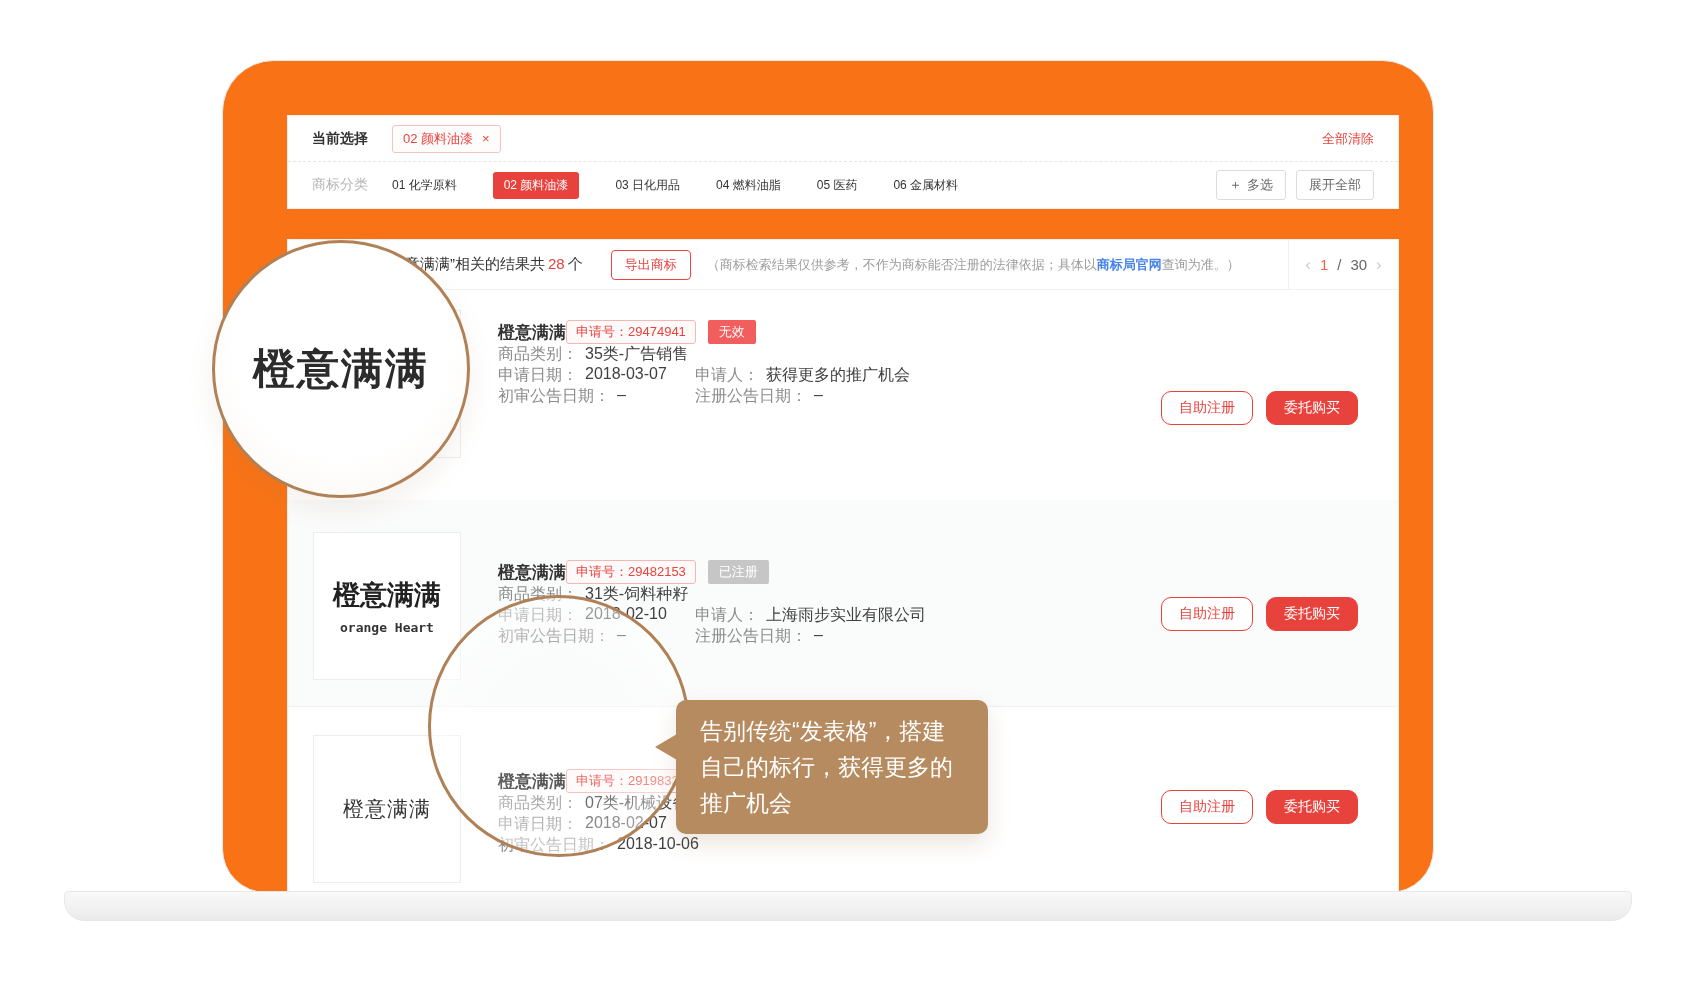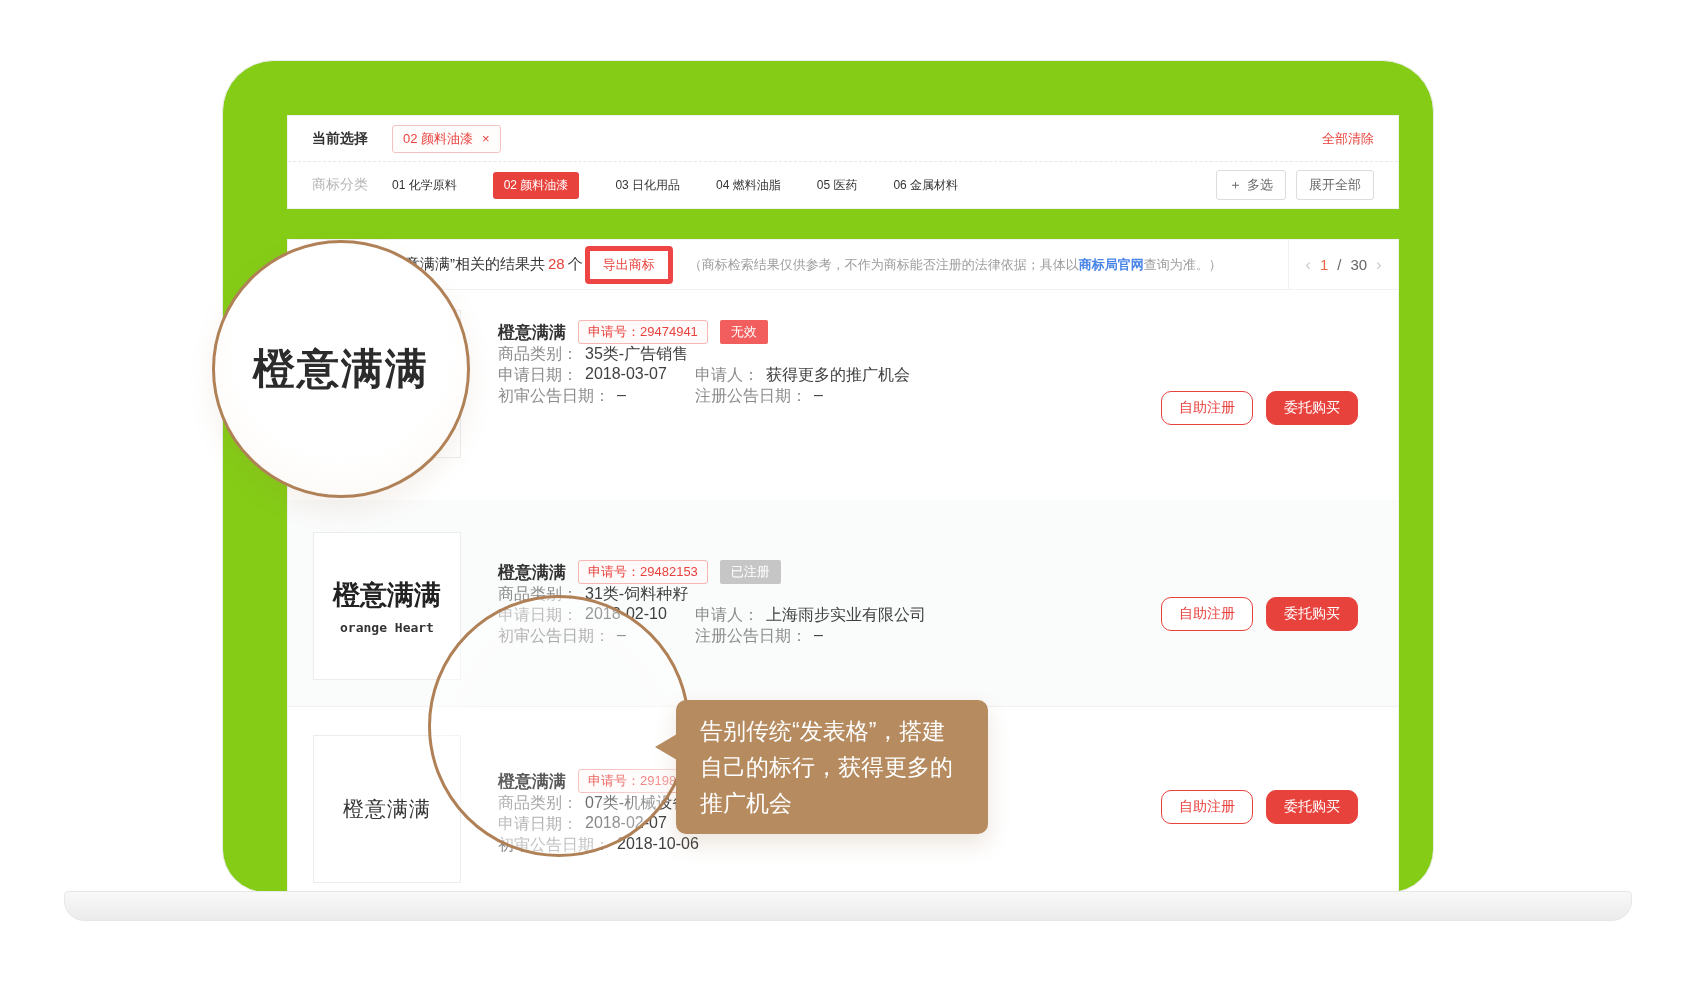--- a/index.html
+++ b/index.html
@@ -2,21 +2,21 @@
 <html><head>
 <meta charset="utf-8">
 <style>
   * { margin:0; padding:0; box-sizing:border-box; }
   html,body { width:1696px; height:1002px; background:#ffffff;
     font-family:"Liberation Sans","DejaVu Sans",sans-serif; }
   .stage { position:absolute; left:0; top:0; width:1696px; height:1002px; overflow:hidden; }
 
   
   .screen { position:absolute; left:222px; top:60px; width:1212px; height:833px;
-    background:#84cc16; border:1px solid #ececec; border-radius:52px 52px 44px 44px;
+    background:#f97316; border:1px solid #ececec; border-radius:52px 52px 44px 44px;
     overflow:hidden; z-index:1; }
   .base { position:absolute; left:64px; top:891px; width:1568px; height:30px;
     background:linear-gradient(180deg,#f9f9f9,#ebebeb); border:1px solid #e7e7e7;
     border-radius:4px 4px 20px 20px; z-index:2; }
 
   
   .panel { position:absolute; background:#fff; border:1px solid #f0f0f0; }
   .filter-panel { left:64px; top:54px; width:1112px; height:94px; }
   .results-panel { left:64px; top:178px; width:1112px; height:655px; }
 
@@ -33,21 +33,21 @@
   .tab.active { background:#e8423d; color:#fff; padding:5px 11px; border-radius:3px; }
   .right-btns { margin-left:auto; display:flex; gap:10px; }
   .ghost-btn { border:1px solid #dcdcdc; color:#666; font-size:13px; padding:5px 12px;
     border-radius:3px; background:#fff; cursor:pointer; display:inline-flex; gap:5px; align-items:center; }
 
   
   .results-header { height:50px; display:flex; align-items:stretch; border-bottom:1px solid #f2f2f2; }
   .rh-left { flex:1; display:flex; align-items:center; padding-left:22px; min-width:0; }
   .summary { font-size:15px; color:#333; white-space:nowrap; }
   .summary .count { color:#e8423d; margin:0 3px; }
-  .export-btn { margin:0 16px 0 2px; border:5px solid #ef4444; color:#e8423d; background:#fff;
+  .export-btn { margin:0 16px 0 28px; border:1px solid #ef4444; color:#e8423d; background:#fff;
     font-size:13px; padding:5px 13px; border-radius:4px; flex:none; cursor:pointer; }
   .disclaimer { font-size:13px; color:#9d9d9d; white-space:nowrap; overflow:hidden; }
   .disclaimer .link { color:#4784e8; font-weight:700; cursor:pointer; }
   .pager { flex:none; width:110px; border-left:1px solid #f0f0f0; display:flex;
     align-items:center; justify-content:center; gap:9px; font-size:15px; color:#666; }
   .pager .arrow { color:#cccccc; font-size:17px; cursor:pointer; }
   .pager .cur { color:#f0654a; }
 
   
   .result-row { display:flex; padding:20px 40px 0 25px; }
@@ -61,21 +61,21 @@
   .thumb-plain { font-size:21px; color:#333; letter-spacing:1px; }
   .thumb-cal { font-family:"DejaVu Serif","Liberation Serif",serif; font-size:27px; font-weight:600; color:#222; }
   .thumb-sub { font-family:"DejaVu Sans Mono","Liberation Mono",monospace; font-size:13px; font-weight:700; color:#333; }
 
   .info { margin-left:37px; flex:1; min-width:0; }
   .row-1 .info { padding-top:10px; }
   .row-2 .info { padding-top:40px; }
   .row-3 .info { padding-top:42px; }
   .title-line { display:flex; align-items:center; }
   .tm-name { font-size:17px; font-weight:700; color:#333; }
-  .appno-chip { margin-left:12px; border:1px solid #f5b6b4; background:#fffafa; color:#e8423d;
+  .appno-chip { border:1px solid #f5b6b4; background:#fffafa; color:#e8423d;
     font-size:13px; padding:2px 9px; border-radius:3px; white-space:nowrap; }
   .status-badge { margin-left:12px; font-size:13px; color:#fff; padding:3px 11px; border-radius:2px; }
   .status-invalid { background:#f25d5d; }
   .status-registered { background:#c6c6c6; }
   .detail { font-size:16px; display:flex; }
   .pair { display:flex; min-width:197px; padding-right:10px; }
   .d-label { color:#8c8c8c; margin-right:7px; white-space:nowrap; }
   .d-value { color:#404040; white-space:nowrap; }
 
   .actions { flex:none; margin-left:20px; display:flex; gap:13px; align-self:flex-start; }

